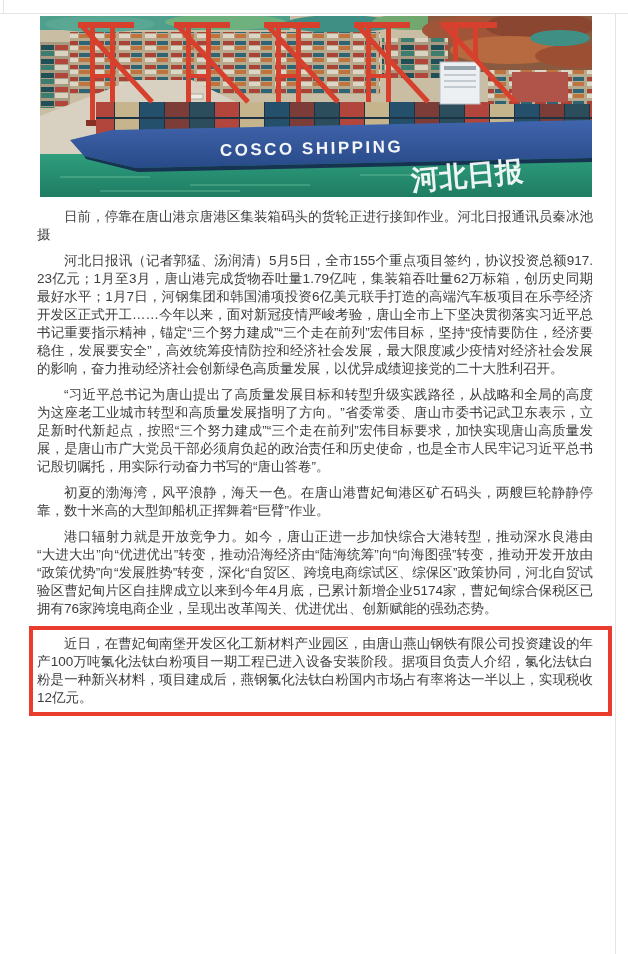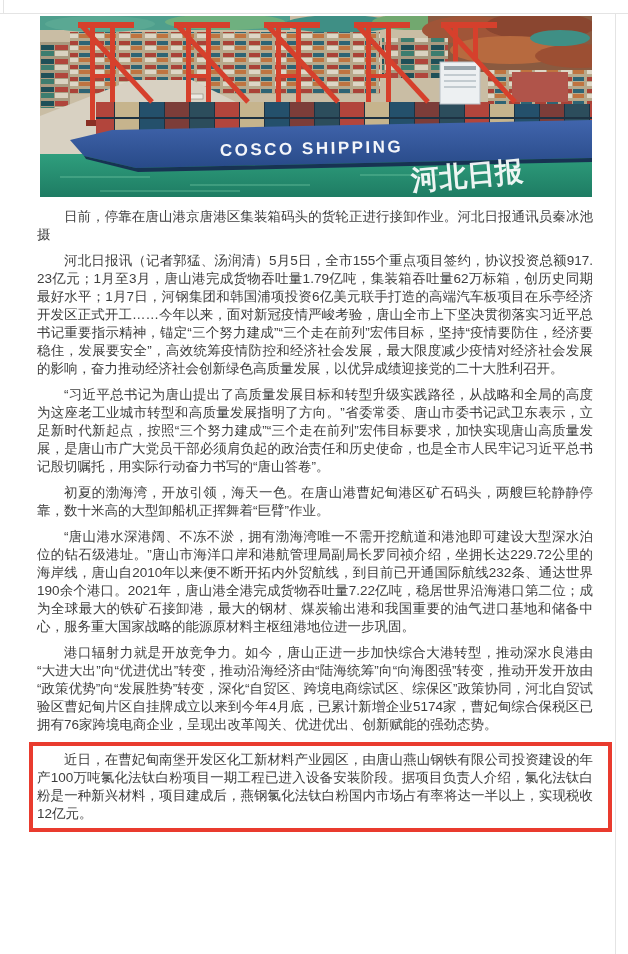--- a/index.html
+++ b/index.html
@@ -173,19 +173,18 @@
       <line x1="405" y1="10" x2="475" y2="86"></line>
     </g>
 
     <text x="372" y="174" fill="#ffffff" opacity="0.92" font-size="28" font-weight="bold" font-family="'Liberation Sans','DejaVu Sans',sans-serif" transform="rotate(-5 372 174)">河北日报</text>
   </svg>
 
   <p class="caption">日前，停靠在唐山港京唐港区集装箱码头的货轮正进行接卸作业。河北日报通讯员秦冰池摄</p>
 
   <p class="para">河北日报讯（记者郭猛、汤润清）5月5日，全市155个重点项目签约，协议投资总额917.23亿元；1月至3月，唐山港完成货物吞吐量1.79亿吨，集装箱吞吐量62万标箱，创历史同期最好水平；1月7日，河钢集团和韩国浦项投资6亿美元联手打造的高端汽车板项目在乐亭经济开发区正式开工……今年以来，面对新冠疫情严峻考验，唐山全市上下坚决贯彻落实习近平总书记重要指示精神，锚定“三个努力建成”“三个走在前列”宏伟目标，坚持“疫情要防住，经济要稳住，发展要安全”，高效统筹疫情防控和经济社会发展，最大限度减少疫情对经济社会发展的影响，奋力推动经济社会创新绿色高质量发展，以优异成绩迎接党的二十大胜利召开。</p>
   <p class="para">“习近平总书记为唐山提出了高质量发展目标和转型升级实践路径，从战略和全局的高度为这座老工业城市转型和高质量发展指明了方向。”省委常委、唐山市委书记武卫东表示，立足新时代新起点，按照“三个努力建成”“三个走在前列”宏伟目标要求，加快实现唐山高质量发展，是唐山市广大党员干部必须肩负起的政治责任和历史使命，也是全市人民牢记习近平总书记殷切嘱托，用实际行动奋力书写的“唐山答卷”。</p>
-  <p class="para">初夏的渤海湾，开放引领，海天一色。在唐山港曹妃甸港区矿石码头，两艘巨轮静静停靠，数十米高的大型卸船机正挥舞着“巨臂”作业。</p>
-  <p class="para">“唐山港水深港阔、不冻不淤，拥有渤海湾唯一不需开挖航道和港池即可建设大型深水泊位的钻石级港址。”唐山市海洋口岸和港航管理局副局长罗同祯介绍，坐拥长达229.72公里的海岸线，唐山自2010年以来便不断开拓内外贸航线，到目前已开通国际航线232条、通达世界190余个港口。2021年，唐山港全港完成货物吞吐量7.22亿吨，稳居世界沿海港口第二位；成为全球最大的铁矿石接卸港，最大的钢材、煤炭输出港和我国重要的油气进口基地和储备中心，服务重大国家战略的能源原材料主枢纽港地位进一步巩固。</p>
+  <p class="para">初夏的渤海湾，风平浪静，海天一色。在唐山港曹妃甸港区矿石码头，两艘巨轮静静停靠，数十米高的大型卸船机正挥舞着“巨臂”作业。</p>
   <p class="para">港口辐射力就是开放竞争力。如今，唐山正进一步加快综合大港转型，推动深水良港由“大进大出”向“优进优出”转变，推动沿海经济由“陆海统筹”向“向海图强”转变，推动开发开放由“政策优势”向“发展胜势”转变，深化“自贸区、跨境电商综试区、综保区”政策协同，河北自贸试验区曹妃甸片区自挂牌成立以来到今年4月底，已累计新增企业5174家，曹妃甸综合保税区已拥有76家跨境电商企业，呈现出改革闯关、优进优出、创新赋能的强劲态势。</p>
 
   <p class="para highlight">近日，在曹妃甸南堡开发区化工新材料产业园区，由唐山燕山钢铁有限公司投资建设的年产100万吨氯化法钛白粉项目一期工程已进入设备安装阶段。据项目负责人介绍，氯化法钛白粉是一种新兴材料，项目建成后，燕钢氯化法钛白粉国内市场占有率将达一半以上，实现税收12亿元。</p>
 
 </div>
 
 </body></html>

